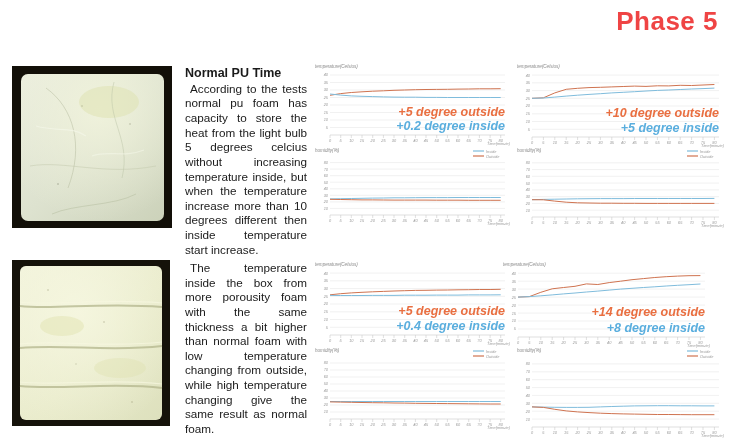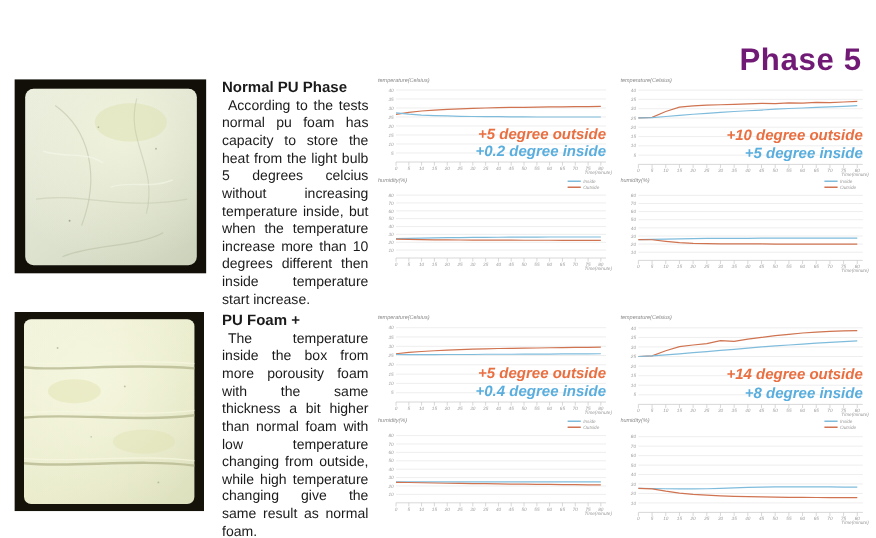--- a/index.html
+++ b/index.html
@@ -1,18 +1,18 @@
 <!DOCTYPE html>
 <html><head>
 <meta charset="utf-8">
 <style>
   html,body{margin:0;padding:0;background:#fff;}
   body{width:730px;height:448px;overflow:hidden;font-family:"Liberation Sans",sans-serif;}
   #page{position:relative;width:730px;height:448px;background:#fff;}
-  .page-title{position:absolute;right:12px;top:6px;font-size:26px;font-weight:bold;color:#701a75;letter-spacing:0.5px;margin-top:28px;}
+  .page-title{position:absolute;right:12px;top:6px;font-size:26px;font-weight:bold;color:#ef4444;letter-spacing:0.5px;}
   .photo{position:absolute;}
   .photo svg{display:block;}
   .textcol{position:absolute;left:185px;width:124px;color:#1a1a1a;}
   .textcol .h{font-size:12.5px;font-weight:bold;line-height:1.18;}
   .textcol .b{margin:1px 2px 0 0;font-size:11.7px;line-height:1.25;text-align:justify;text-indent:5px;}
   .chart{position:absolute;font-style:italic;}
   svg text{font-family:"Liberation Sans",sans-serif;}
   .ct{font-size:4.6px;fill:#8b8b8b;}
   .tk{font-size:3.9px;fill:#9b9b9b;}
   .grid{stroke:#e3e3e3;stroke-width:0.5;}
@@ -49,21 +49,21 @@
       <path d="M124,128 C102,140 62,138 40,148" stroke="#b4bb9e" stroke-width="1" fill="none" opacity="0.5"></path>
       <path d="M24,60 C44,66 60,60 74,70" stroke="#f4f6e8" stroke-width="1.2" fill="none" opacity="0.7"></path>
       <path d="M80,90 C96,84 112,92 132,84" stroke="#f4f6e8" stroke-width="1.2" fill="none" opacity="0.6"></path>
       <circle cx="46" cy="118" r="0.8" fill="#6a6d52" opacity="0.5"></circle>
       <circle cx="118" cy="58" r="0.8" fill="#6a6d52" opacity="0.4"></circle>
       <circle cx="70" cy="40" r="0.7" fill="#6a6d52" opacity="0.4"></circle>
     </svg>
   </div>
 
   <div class="textcol" style="top:66px;">
-    <div class="h">Normal PU Phase</div>
+    <div class="h">Normal PU Time</div>
     <div class="h"></div>
     <p class="b">According to the tests normal pu foam has capacity to store the heat from the light bulb 5 degrees celcius without increasing temperature inside, but when the temperature increase more than 10 degrees different then inside temperature start increase.</p>
   </div>
 
   <div class="chart" style="left:315px;top:64px;width:196px;height:82px;"><svg width="196" height="82" viewBox="0 0 196 82">
         <text x="0" y="4" class="ct">temperature(Celsius)</text>
         <line x1="15" y1="63.5" x2="190" y2="63.5" class="grid"></line>
         <text x="13" y="64.9" text-anchor="end" class="tk">5</text>
         <line x1="15" y1="56.0" x2="190" y2="56.0" class="grid"></line>
         <text x="13" y="57.4" text-anchor="end" class="tk">10</text>
@@ -327,21 +327,20 @@
       <ellipse cx="50" cy="66" rx="22" ry="10" fill="#dfe2ae" opacity="0.45"></ellipse>
       <ellipse cx="108" cy="108" rx="26" ry="10" fill="#dfe2ae" opacity="0.4"></ellipse>
       <circle cx="36" cy="30" r="0.8" fill="#8d8f6a" opacity="0.5"></circle>
       <circle cx="92" cy="62" r="0.8" fill="#8d8f6a" opacity="0.5"></circle>
       <circle cx="120" cy="142" r="0.8" fill="#8d8f6a" opacity="0.5"></circle>
       <circle cx="64" cy="104" r="0.7" fill="#8d8f6a" opacity="0.4"></circle>
     </svg>
   </div>
 
   <div class="textcol" style="top:260px;">
-    <div class="h">PU Foam +</div>
     <p class="b">The temperature inside the box from more porousity foam with the same thickness a bit higher than normal foam with low temperature changing from outside, while high temperature changing give the same result as normal foam.</p>
   </div>
 
   <div class="chart" style="left:315px;top:262px;width:196px;height:84px;"><svg width="196" height="84" viewBox="0 0 196 84">
         <text x="0" y="4" class="ct">temperature(Celsius)</text>
         <line x1="15" y1="65.3" x2="190" y2="65.3" class="grid"></line>
         <text x="13" y="66.7" text-anchor="end" class="tk">5</text>
         <line x1="15" y1="57.5" x2="190" y2="57.5" class="grid"></line>
         <text x="13" y="58.9" text-anchor="end" class="tk">10</text>
         <line x1="15" y1="49.8" x2="190" y2="49.8" class="grid"></line>
@@ -451,21 +450,21 @@
         <line x1="185.7" y1="71" x2="185.7" y2="74" class="ax"></line>
         <text x="185.7" y="77.5" text-anchor="middle" class="tk">80</text>
         <text x="195" y="81" text-anchor="end" class="tk">Time(minute)</text>
         <polyline fill="none" stroke="#7fbcdc" stroke-width="1" points="15.0,53.5 25.7,53.5 36.3,53.5 47.0,53.5 57.7,53.5 68.4,53.5 79.0,53.5 89.7,53.5 100.4,53.5 111.0,53.5 121.7,53.5 132.4,53.5 143.0,53.5 153.7,53.5 164.4,53.5 175.1,53.5 185.7,53.5"></polyline>
         <polyline fill="none" stroke="#cf7350" stroke-width="1" points="15.0,53.9 25.7,54.1 36.3,54.3 47.0,54.5 57.7,54.7 68.4,54.8 79.0,55.0 89.7,55.1 100.4,55.3 111.0,55.4 121.7,55.5 132.4,55.6 143.0,55.7 153.7,55.8 164.4,55.9 175.1,56.0 185.7,56.0"></polyline>
         <line x1="158" y1="3" x2="169" y2="3" stroke="#7fbcdc" stroke-width="1.2"></line>
         <text x="171" y="4.5" class="tk">Inside</text>
         <line x1="158" y1="8" x2="169" y2="8" stroke="#cf7350" stroke-width="1.2"></line>
         <text x="171" y="9.5" class="tk">Outside</text>
       </svg></div>
-  <div class="chart" style="left:517px;top:262px;width:208px;height:86px;"><svg width="208" height="86" viewBox="0 0 208 86">
+  <div class="chart" style="left:503px;top:262px;width:208px;height:86px;"><svg width="208" height="86" viewBox="0 0 208 86">
         <text x="0" y="4" class="ct">temperature(Celsius)</text>
         <line x1="15" y1="67.0" x2="202" y2="67.0" class="grid"></line>
         <text x="13" y="68.4" text-anchor="end" class="tk">5</text>
         <line x1="15" y1="59.0" x2="202" y2="59.0" class="grid"></line>
         <text x="13" y="60.4" text-anchor="end" class="tk">10</text>
         <line x1="15" y1="51.1" x2="202" y2="51.1" class="grid"></line>
         <text x="13" y="52.5" text-anchor="end" class="tk">15</text>
         <line x1="15" y1="43.1" x2="202" y2="43.1" class="grid"></line>
         <text x="13" y="44.5" text-anchor="end" class="tk">20</text>
         <line x1="15" y1="35.1" x2="202" y2="35.1" class="grid"></line>

